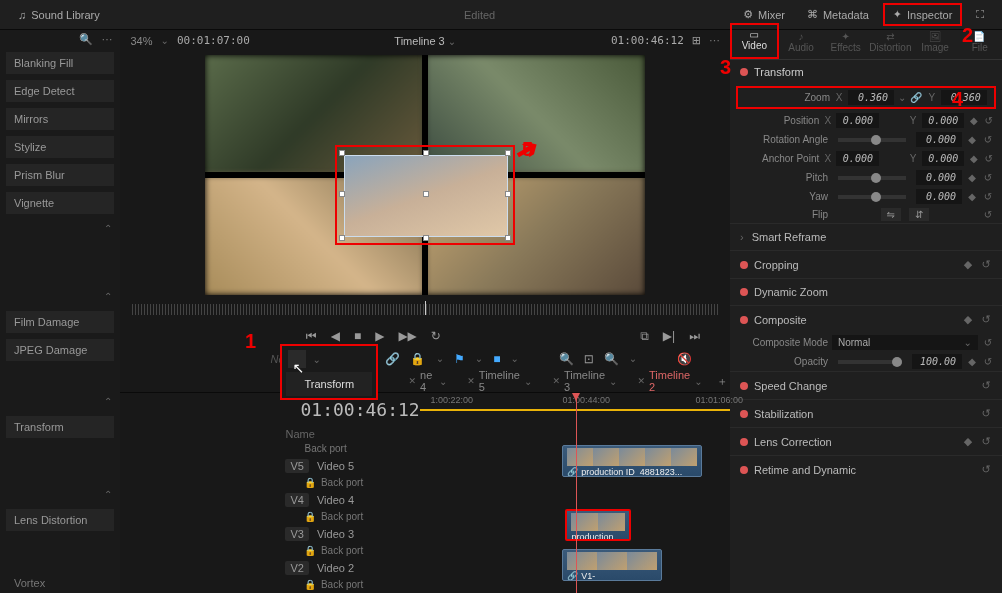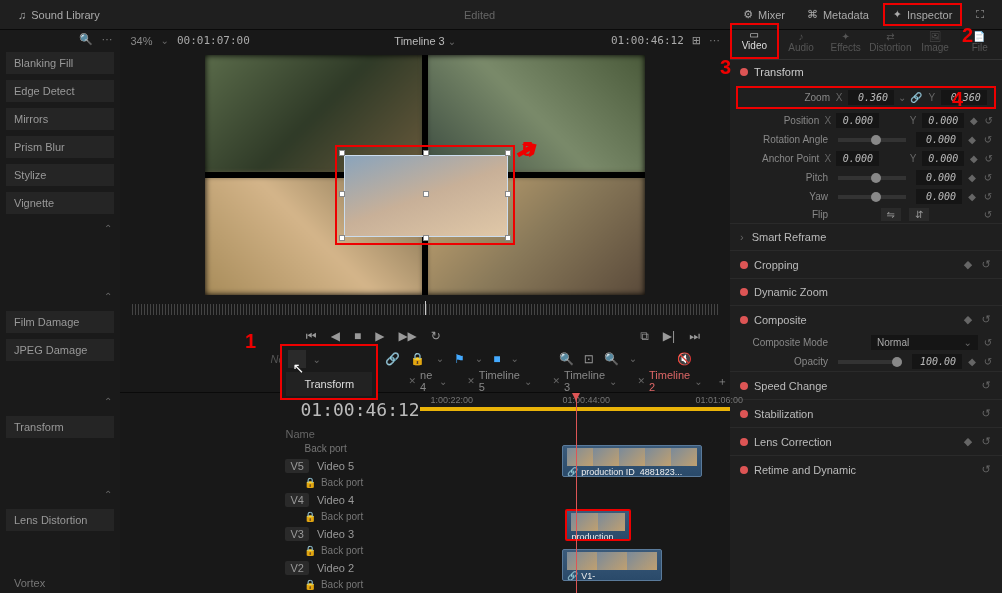--- a/index.html
+++ b/index.html
@@ -61,21 +61,21 @@
 .tab .x { color:#666; font-size:9px;}
 .tab.active { color:#d66; }
 .tab-plus { width:18px; text-align:center; color:#888; cursor:pointer;}
 
 .timeline-body { flex:1; display:flex; }
 .tl-left { width:300px; }
 .tc-big{ font-family:monospace; font-size:18px; color:#bbb; padding:6px 0 6px 180px;}
 .track-head { display:flex; align-items:center; padding: 3px 8px 3px 165px; height:19px; }
 .track-head .vtag { background:#2a2a2a; padding:1px 5px; margin-right:8px; border-radius:2px;}
 .sub-row { padding:1px 8px 3px 184px; color:#777; font-size:10px; display:flex; gap:4px;}
-.ruler { height:18px; position:relative; border-bottom:4px solid #eab308;}
+.ruler { height:18px; position:relative; border-bottom:2px solid #eab308;}
 .ruler .tick { position:absolute; top:2px; font-size:9px; color:#777;}
 
 .tl-right { flex:1; position:relative; }
 .playhead { position:absolute; left:156px; top:0; bottom:0; width:1px; background:#d55; z-index:3;}
 .playhead::before { content:''; position:absolute; top:0; left:-4px; width:0;height:0; border-left:4px solid transparent; border-right:4px solid transparent; border-top:8px solid #d55;}
 .clip { position:absolute; height:32px; border-radius:2px; overflow:hidden; font-size:9px; color:#eee; padding:2px 4px;}
 .clip.blue { background: linear-gradient(#3a5a7a,#2a4a6a); border:1px solid #5a7a9a;}
 .clip.sel { border:2px solid #e00; }
 .clip .thumbs { display:flex; height:18px; margin-bottom:1px; gap:0px;}
 .clip .th { flex:1; background: linear-gradient(135deg,#7a8a9a,#c0a070);}
@@ -92,21 +92,21 @@
 .prop-label { width:90px; text-align:right; color:#888; }
 .ax-lbl { color:#666; width:10px; text-align:center;}
 .num-field { background:#151515; color:#bbb; padding:2px 6px; width:46px; text-align:right; font-family:monospace;font-style:italic;}
 .slider { flex:1; height:4px; background:#333; position:relative; margin:0 6px;}
 .slider .knob { position:absolute; top:-3px; width:10px; height:10px; background:#888; border-radius:5px;}
 .kf { color:#666; cursor:pointer; width:12px; text-align:center;}
 .rst { color:#666; cursor:pointer; width:12px; text-align:center;}
 .section-row { padding:7px 10px; display:flex; align-items:center; gap:6px; color:#bbb; border-top:1px solid #2a2a2a; cursor:pointer;}
 .section-row .arrow{ color:#666; margin-right:2px;}
 .section-row .fill{flex:1;}
-.combo { background:#151515; padding:2px 6px; flex:1; display:flex; justify-content:space-between; color:#aaa;margin-left:39px;}
+.combo { background:#151515; padding:2px 6px; flex:1; display:flex; justify-content:space-between; color:#aaa;}
 .link-icon{ color:#aaa; }
 </style>
 </head>
 <body>
 
 <div class="top-bar">
   <div class="top-left">
     <span class="top-btn">
       <span>♫</span>
       <span>Sound Library</span>
@@ -142,24 +142,24 @@
     <div class="fx-item">
         <span>Blanking Fill</span>
       </div>
     <div class="fx-item">
         <span>Edge Detect</span>
       </div>
     <div class="fx-item">
         <span>Mirrors</span>
       </div>
     <div class="fx-item">
+        <span>Stylize</span>
+      </div>
+    <div class="fx-item">
         <span>Prism Blur</span>
-      </div>
-    <div class="fx-item">
-        <span>Stylize</span>
       </div>
     <div class="fx-item">
         <span>Vignette</span>
       </div>
     <div class="sec-head">
         <span></span>
         <span class="chev">⌃</span>
       </div>
     <div style="height:54px;"></div>
     <div class="sec-head">

